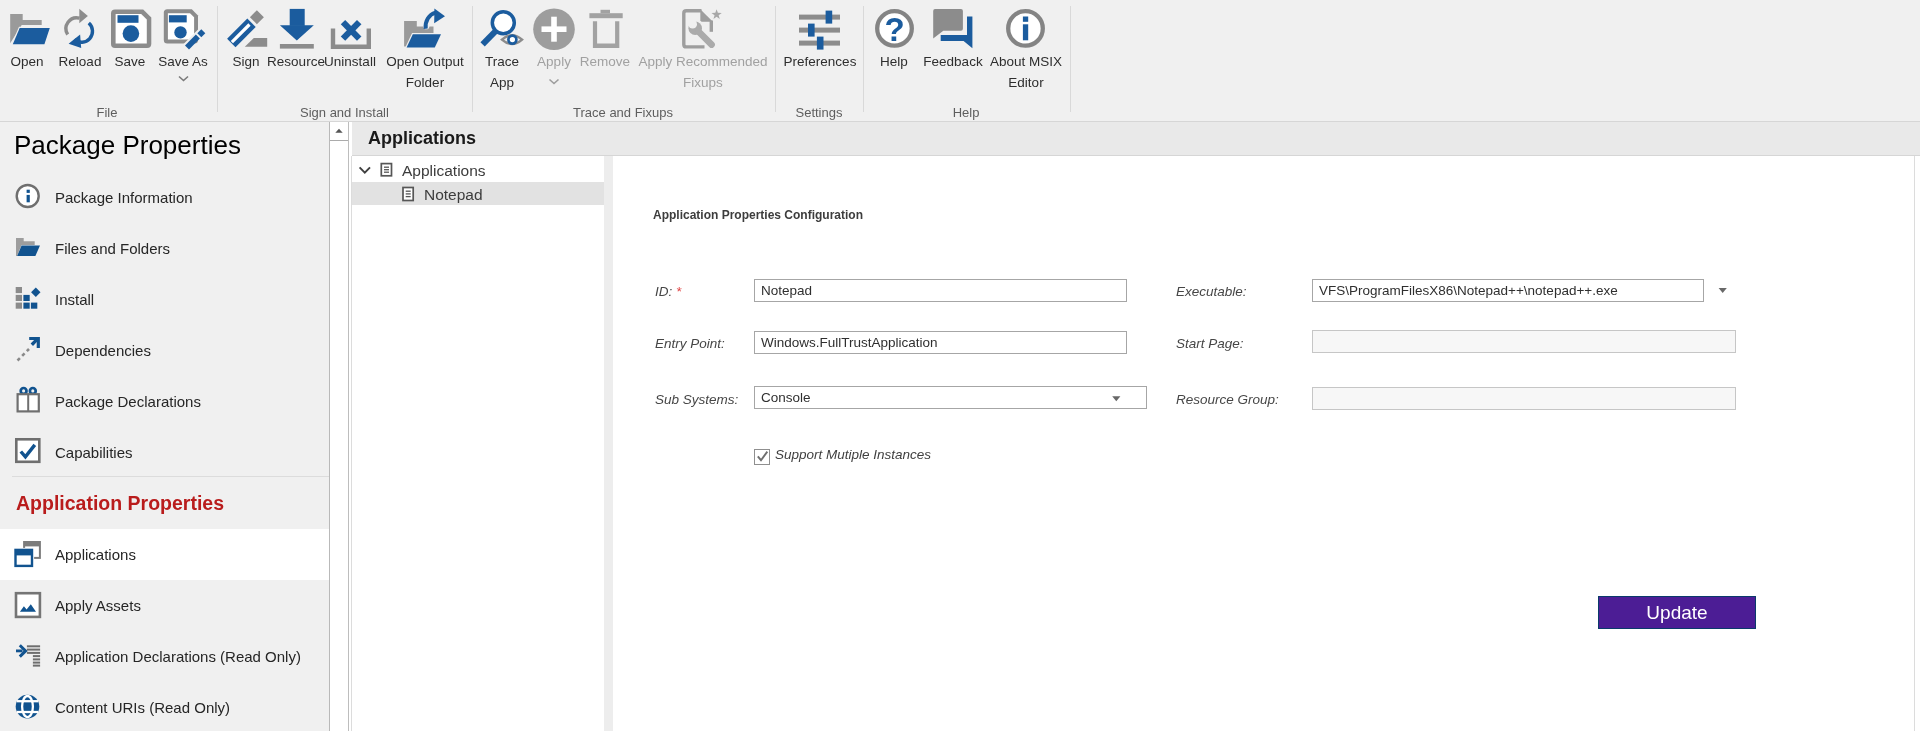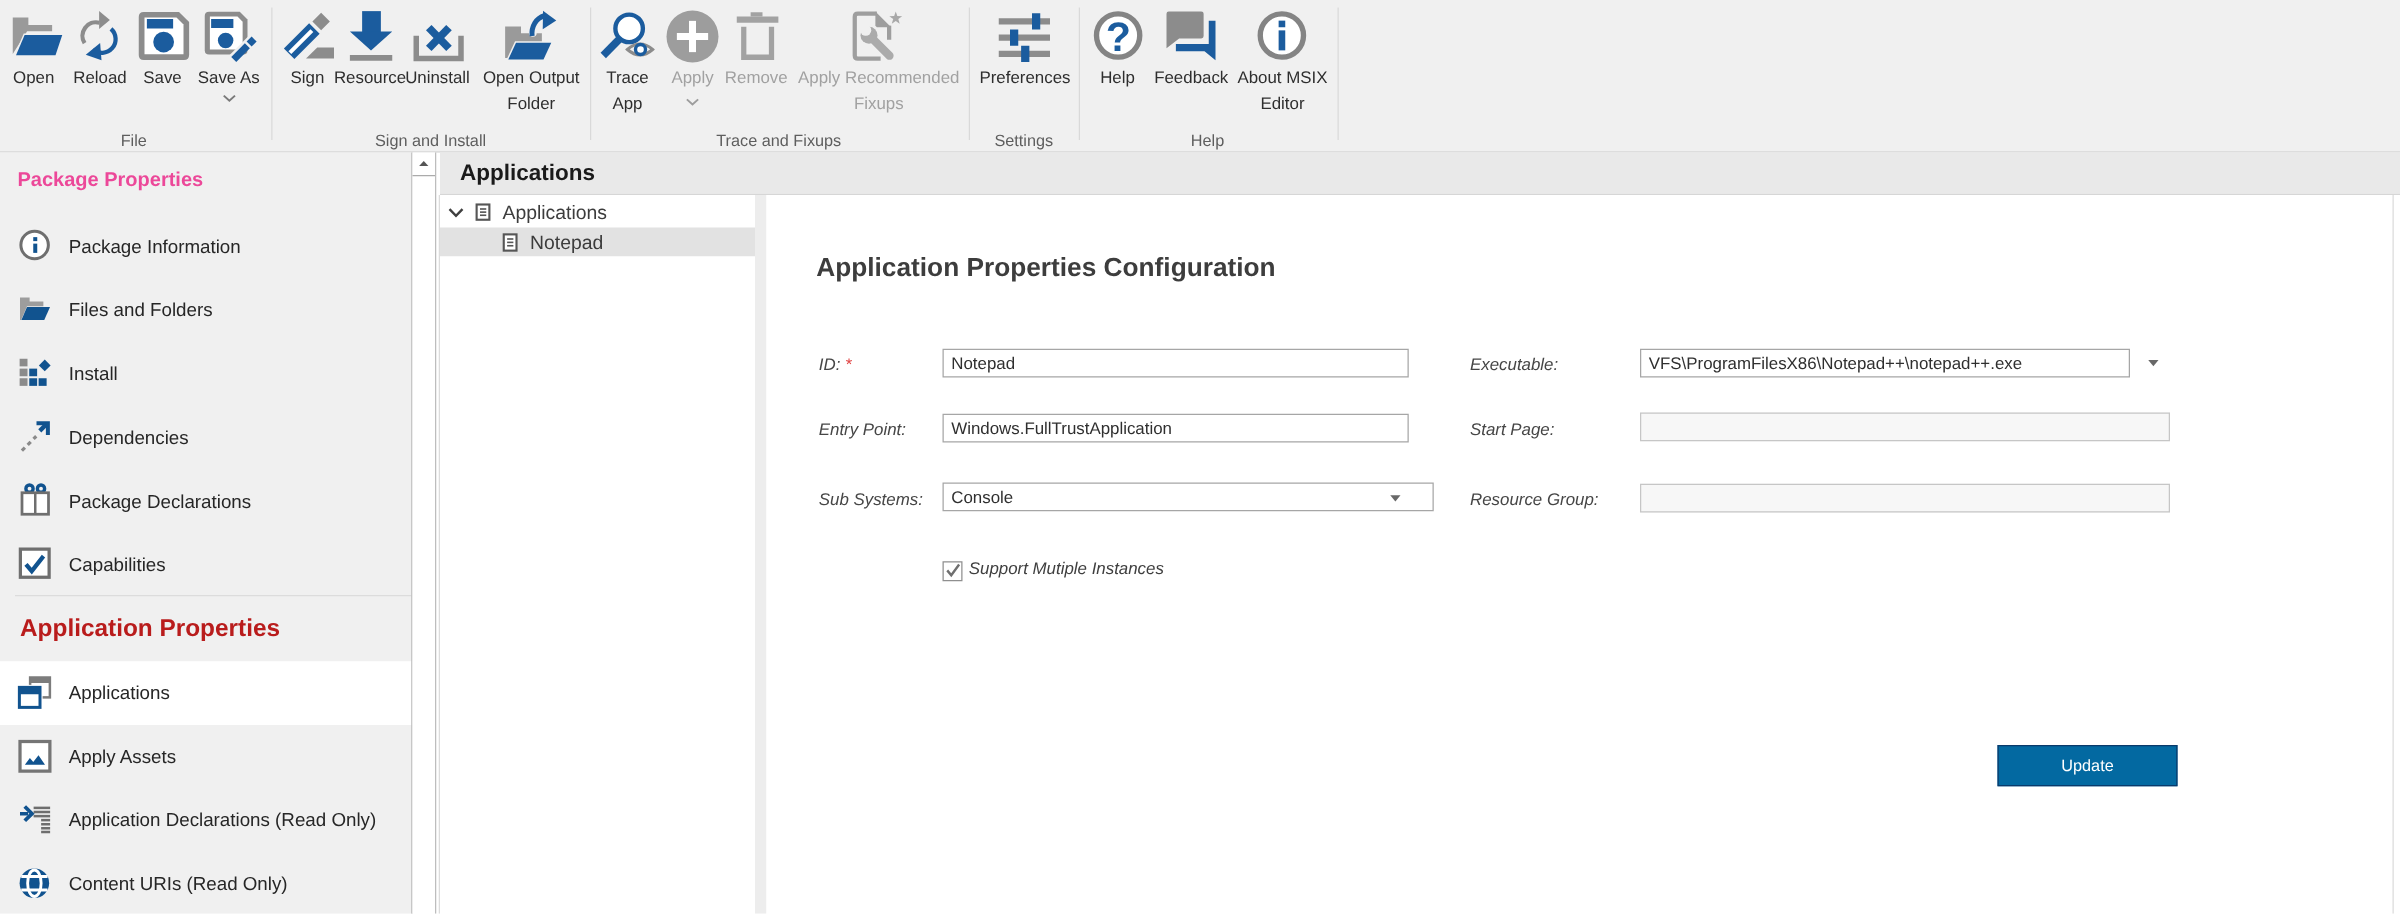--- a/index.html
+++ b/index.html
@@ -43,21 +43,21 @@
 
 <div class="glbl" style="left:67px;top:106px;width:80px">File</div>
 <div class="glbl" style="left:300px;top:106px;width:80px">Sign and Install</div>
 <div class="glbl" style="left:563px;top:106px;width:120px">Trace and Fixups</div>
 <div class="glbl" style="left:779px;top:106px;width:80px">Settings</div>
 <div class="glbl" style="left:926px;top:106px;width:80px">Help</div>
 
 <div class="a" style="left:0;top:122px;width:330px;height:609px;background:#f0f0f0"></div>
 <div class="a" style="left:0;top:529px;width:330px;height:51px;background:#ffffff"></div>
 <div class="a" style="left:12px;top:476px;width:317px;height:1px;background:#dcdcdc"></div>
-<div class="a" style="left:14px;top:134px;font-size:16px;font-weight:bold;color:#ec4899;line-height:22px">Package Properties</div>
+<div class="a" style="left:14px;top:134px;font-size:26px;font-weight:normal;color:#000000;line-height:22px">Package Properties</div>
 <div class="a" style="left:16px;top:492px;font-size:19.5px;font-weight:bold;color:#b91c1c;line-height:22px">Application Properties</div>
 <div class="sitem" style="top:188px">Package Information</div>
 <div class="sitem" style="top:239px">Files and Folders</div>
 <div class="sitem" style="top:290px">Install</div>
 <div class="sitem" style="top:341px">Dependencies</div>
 <div class="sitem" style="top:392px">Package Declarations</div>
 <div class="sitem" style="top:443px">Capabilities</div>
 <div class="sitem" style="top:545px">Applications</div>
 <div class="sitem" style="top:596px">Apply Assets</div>
 <div class="sitem" style="top:647px">Application Declarations (Read Only)</div>
@@ -72,36 +72,36 @@
 <div class="a" style="left:352px;top:122px;width:1568px;height:33px;background:#e9e9e9"></div>
 <div class="a" style="left:352px;top:155px;width:1568px;height:1px;background:#d6d6d6"></div>
 <div class="a" style="left:368px;top:127px;font-size:18px;font-weight:bold;color:#1a1a1a;line-height:22px">Applications</div>
 
 <div class="a" style="left:352px;top:182px;width:252px;height:23px;background:#e2e2e2"></div>
 <div class="a" style="left:402px;top:161px;font-size:15.5px;color:#3c3c3c;line-height:20px">Applications</div>
 <div class="a" style="left:424px;top:185px;font-size:15.5px;color:#3c3c3c;line-height:20px">Notepad</div>
 <div class="a" style="left:604px;top:156px;width:9px;height:575px;background:#ededed"></div>
 <div class="a" style="left:1914px;top:156px;width:1px;height:575px;background:#dcdcdc"></div>
 
-<div class="a" style="left:653px;top:204px;font-size:21px;font-weight:bold;color:#3d3d3d;line-height:22px">Application Properties Configuration</div>
+<div class="a" style="left:653px;top:204px;font-size:12px;font-weight:bold;color:#3d3d3d;line-height:22px">Application Properties Configuration</div>
 <div class="flbl" style="left:655px;top:284px">ID: <span style="color:#e04343">*</span></div>
 <div class="flbl" style="left:655px;top:336px">Entry Point:</div>
 <div class="flbl" style="left:655px;top:392px">Sub Systems:</div>
 <div class="flbl" style="left:1176px;top:284px">Executable:</div>
 <div class="flbl" style="left:1176px;top:336px">Start Page:</div>
 <div class="flbl" style="left:1176px;top:392px">Resource Group:</div>
 <div class="inp" style="left:754px;top:279px;width:373px">Notepad</div>
 <div class="inp" style="left:754px;top:331px;width:373px">Windows.FullTrustApplication</div>
 <div class="inp" style="left:754px;top:386px;width:393px">Console</div>
 <div class="inp" style="left:1312px;top:279px;width:392px">VFS\ProgramFilesX86\Notepad++\notepad++.exe</div>
 <div class="inp dis" style="left:1312px;top:330px;width:424px"></div>
 <div class="inp dis" style="left:1312px;top:387px;width:424px"></div>
 <div class="a" style="left:754px;top:449px;width:16px;height:16px;background:#fff;border:1px solid #8f8f8f"></div>
 <div class="flbl" style="left:775px;top:447px;color:#3f3f3f">Support Mutiple Instances</div>
-<div class="a" style="left:1598px;top:596px;width:144px;height:33px;background:#0369a1;border:1px solid #0a3a6b;color:#fff;font-size:13px;display:flex;align-items:center;justify-content:center">Update</div>
+<div class="a" style="left:1598px;top:596px;width:158px;height:33px;background:#4c1d95;border:1px solid #0a3a6b;color:#fff;font-size:19px;display:flex;align-items:center;justify-content:center">Update</div>
 
 <svg class="a" style="left:0;top:0" width="1920" height="731" viewBox="0 0 1920 731" xmlns="http://www.w3.org/2000/svg">
 
 <path d="M10.2,14 H22.7 V19.9 H41.7 V24.9 H21.7 L10.2,43.2 Z" fill="#9a9a9a"></path>
 <path d="M19.7,27.9 L49.8,27.9 L44.4,44.2 L12.8,44.2 Z" fill="#1b5c9e" stroke="#f0f0f0" stroke-width="2.2" paint-order="stroke"></path>
 
 <path d="M67.7,34.5 A10.8,10.8 0 0 1 79.5,18.2" fill="none" stroke="#8c8c8c" stroke-width="3.4"></path>
 <polygon points="79.3,8.8 87.9,15.9 79.3,23.2" fill="#8c8c8c"></polygon>
 <path d="M88.8,23.1 A10.8,10.8 0 1 1 74.3,39.5" fill="none" stroke="#1b5c9e" stroke-width="3.4"></path>
 <polygon points="80.1,34.4 81.2,48.1 68.6,43.7" fill="#1b5c9e"></polygon>

